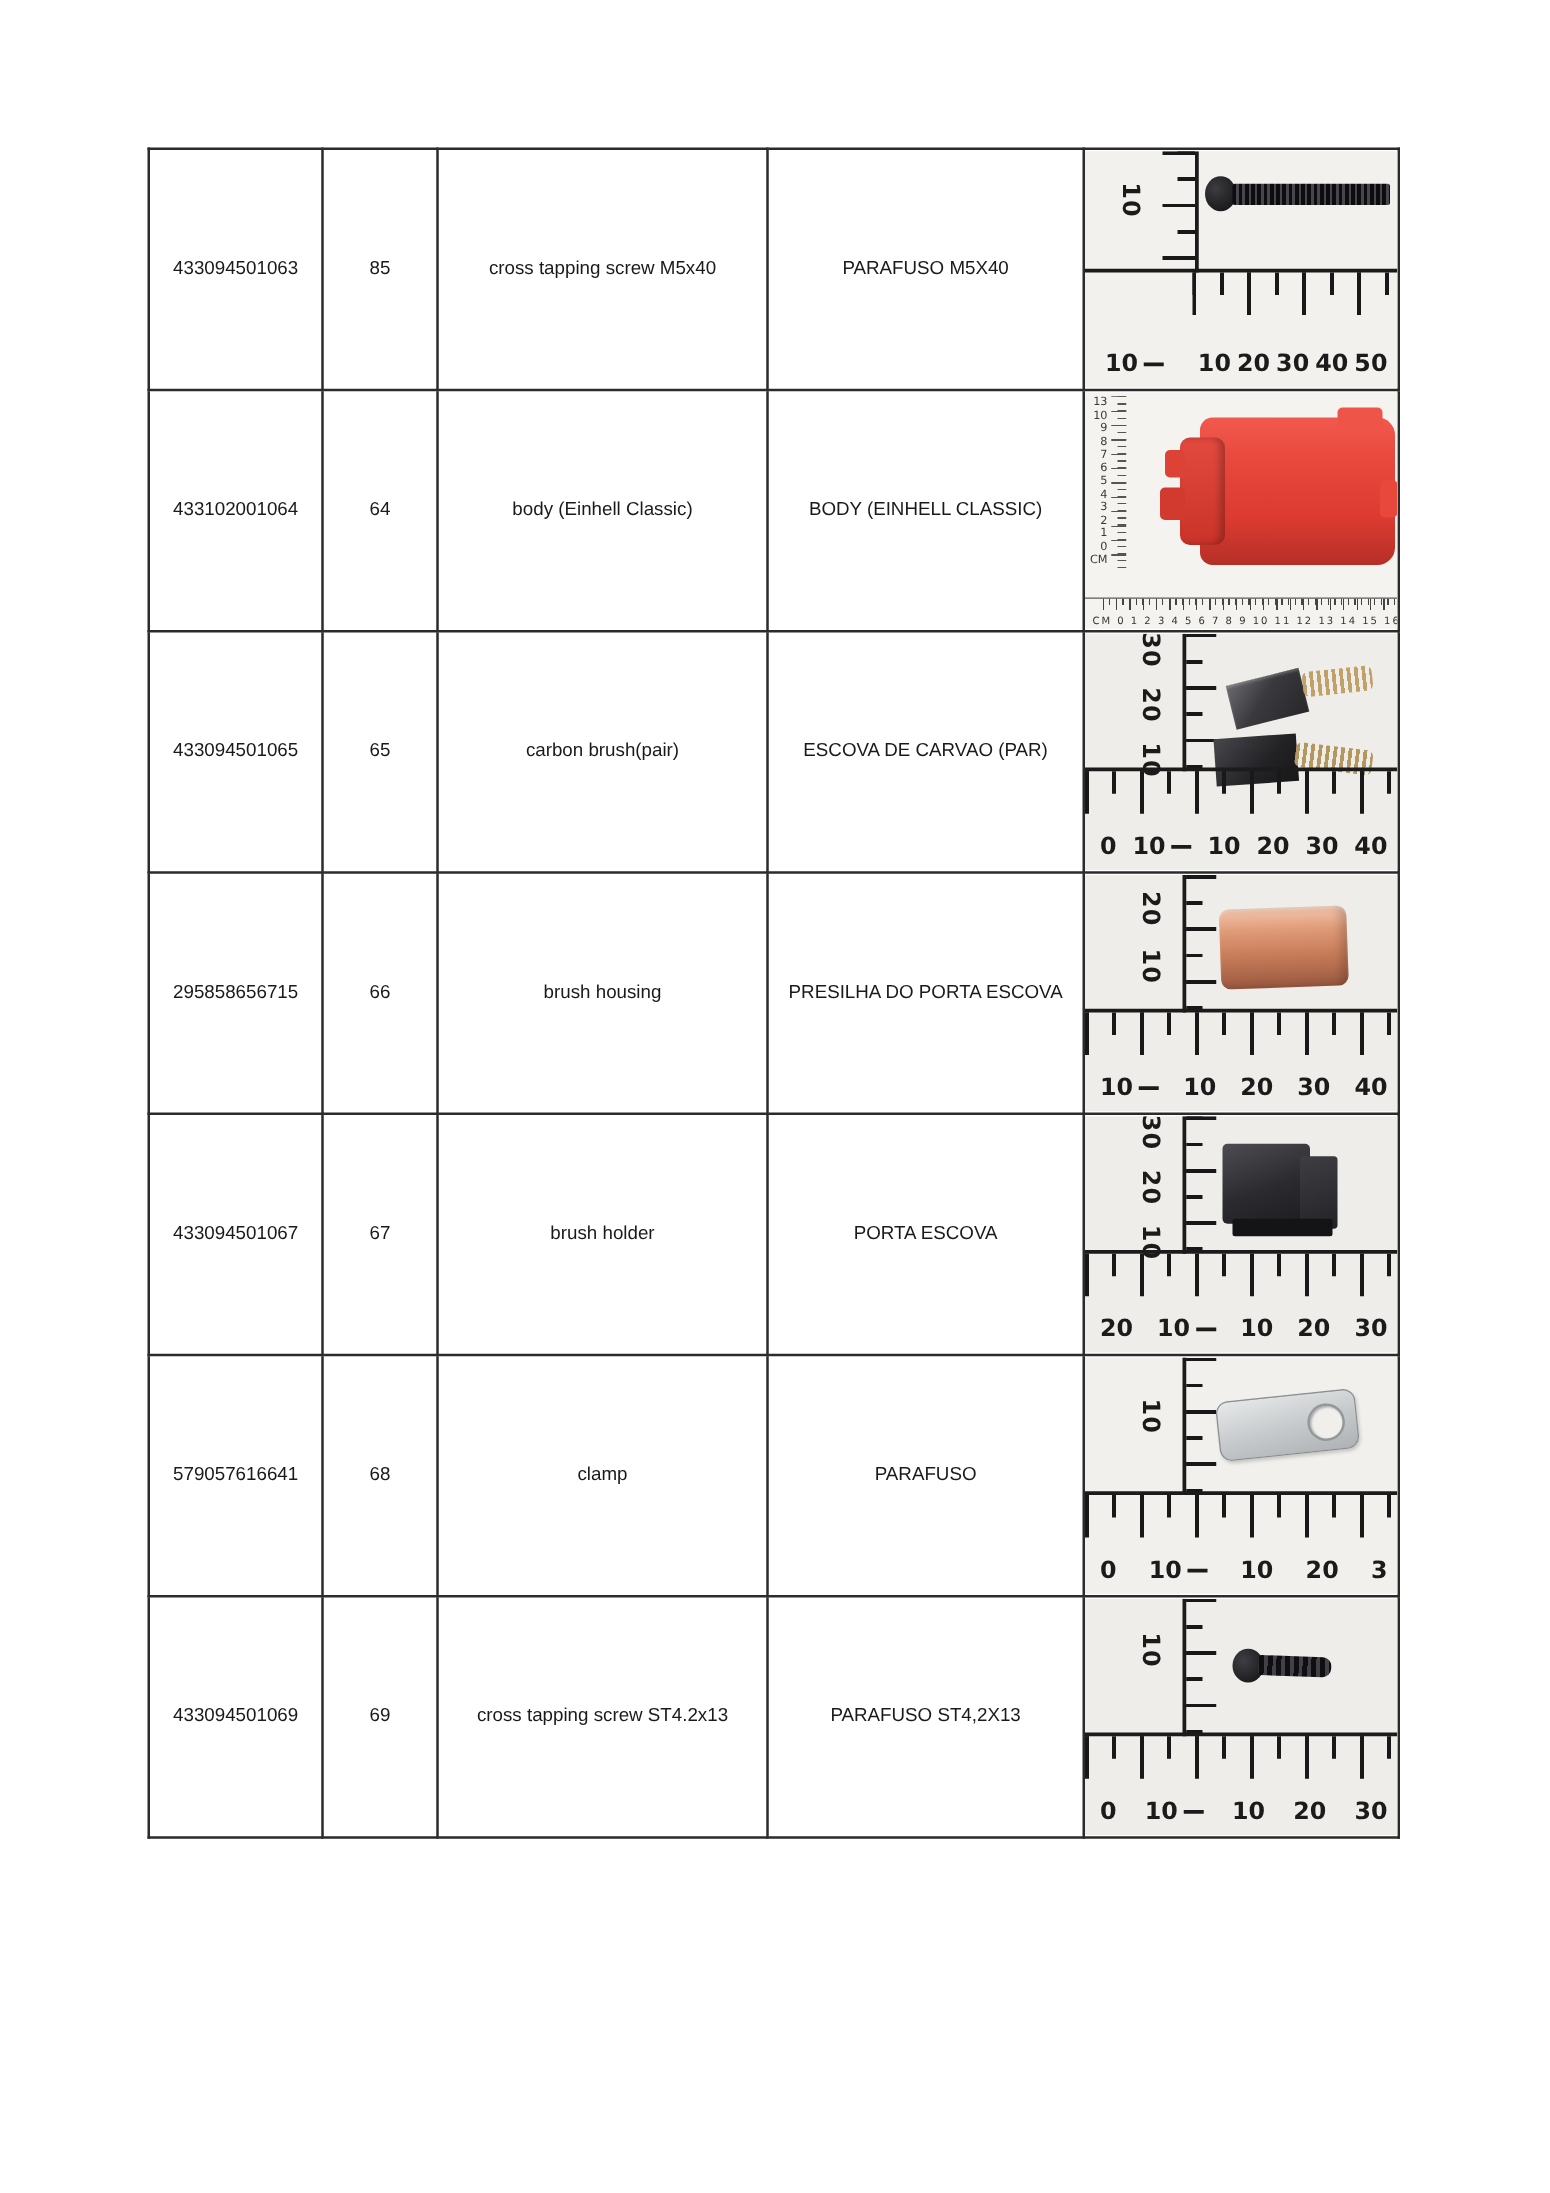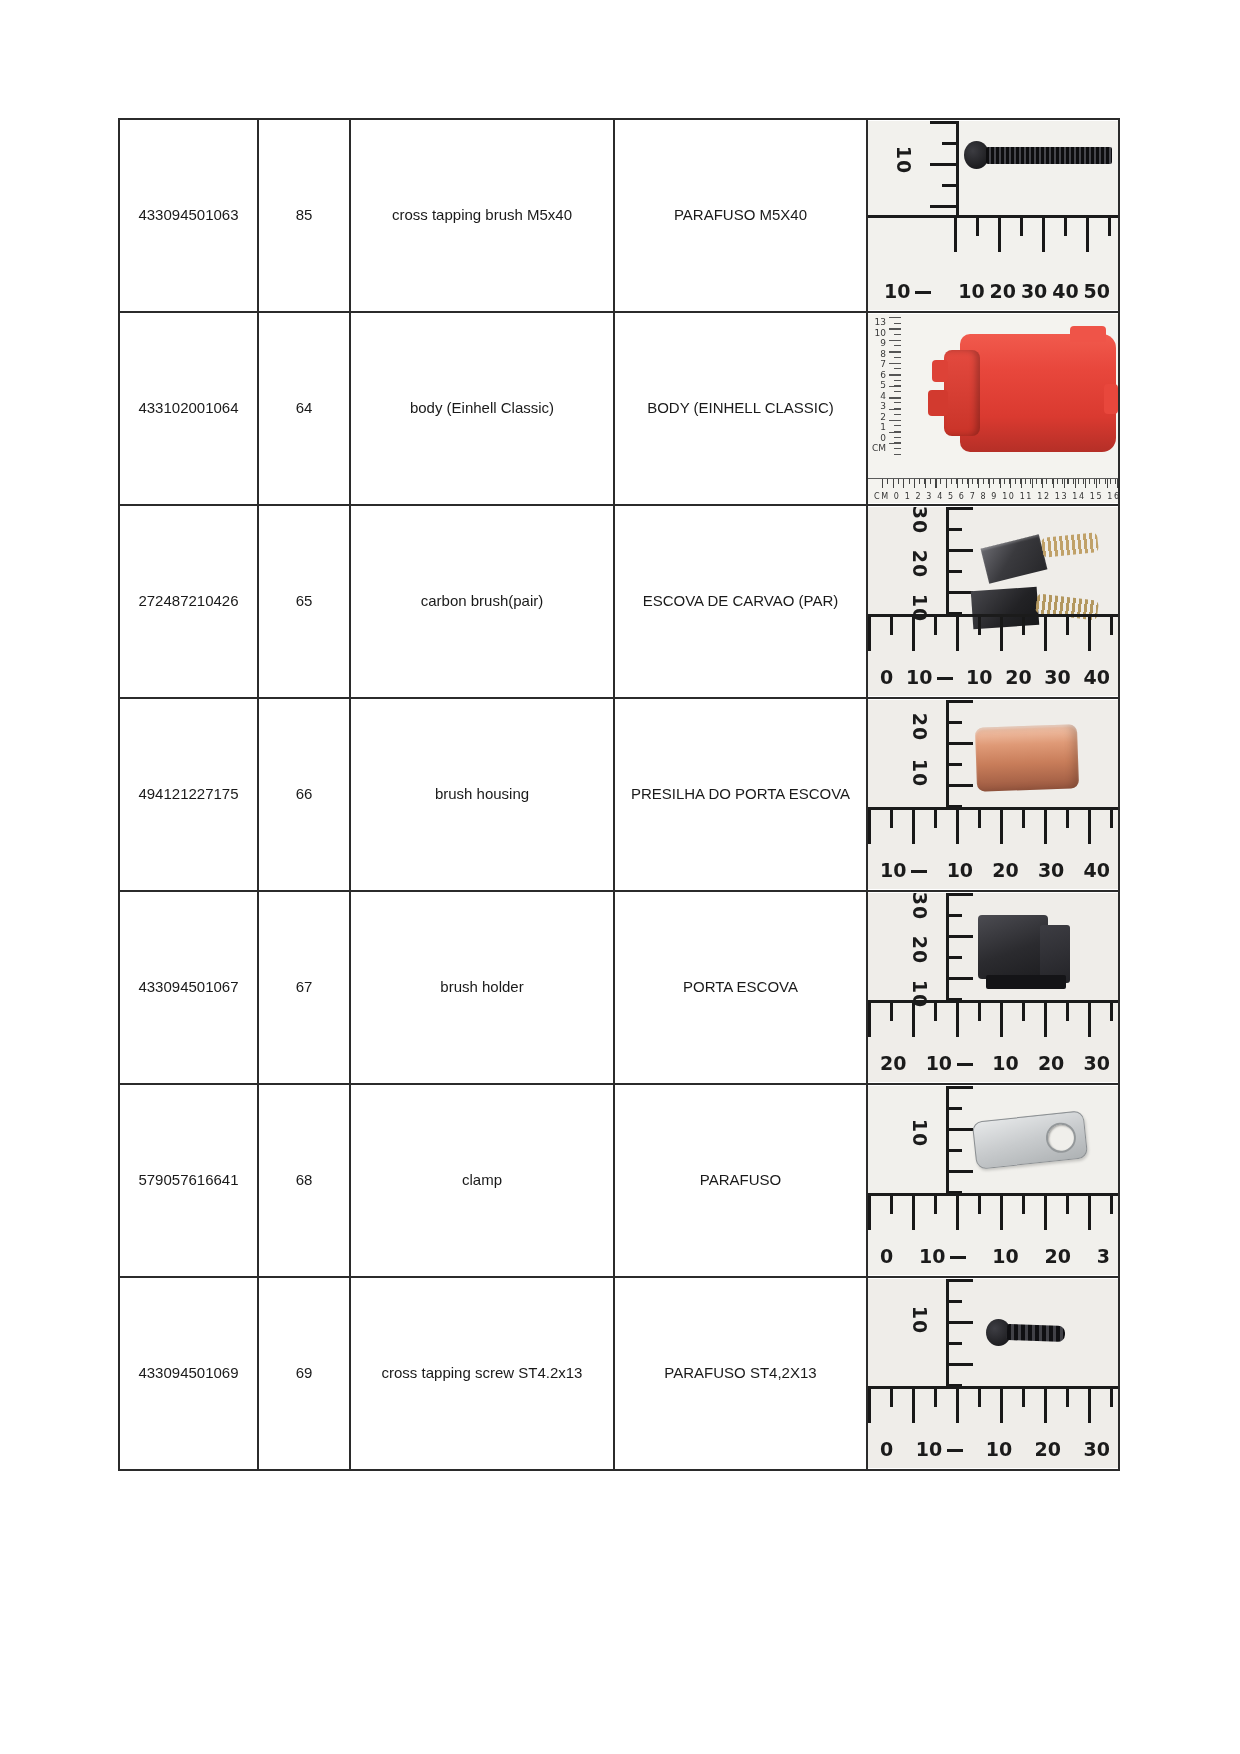--- a/index.html
+++ b/index.html
@@ -124,21 +124,21 @@
 </head>
 <body>
 
 <div class="page">
   <table class="parts">
     <tbody>
 
       <tr>
         <td class="c1"><span class="cell-text">433094501063</span></td>
         <td class="c2"><span class="cell-text">85</span></td>
-        <td class="c3"><span class="cell-text">cross tapping brush M5x40</span></td>
+        <td class="c3"><span class="cell-text">cross tapping screw M5x40</span></td>
         <td class="c4"><span class="cell-text">PARAFUSO M5X40</span></td>
         <td class="c5">
           <div class="photo p1">
             <div class="vruler"></div>
             <div class="vticks tleft"></div>
             <span class="vnum">10</span>
             <div class="obj-screw-long">
                 <i class="head"></i>
                 <i class="shaft"></i>
               </div>
@@ -190,21 +190,21 @@
             </div>
             <div class="hruler">
               <div class="hticks2"></div>
               <div class="hnums2">CM 0 1 2 3 4 5 6 7 8 9 10 11 12 13 14 15 16 17 18 19 20</div>
             </div>
           </div>
         </td>
       </tr>
 
       <tr>
-        <td class="c1"><span class="cell-text">272487210426</span></td>
+        <td class="c1"><span class="cell-text">433094501065</span></td>
         <td class="c2"><span class="cell-text">65</span></td>
         <td class="c3"><span class="cell-text">carbon brush(pair)</span></td>
         <td class="c4"><span class="cell-text">ESCOVA DE CARVAO (PAR)</span></td>
         <td class="c5">
           <div class="photo pstd">
             <div class="vruler"></div>
             <div class="vticks tright"></div>
             <span class="vnum" style="top:2px">30</span>
             <span class="vnum" style="top:46px">20</span>
             <span class="vnum" style="top:90px">10</span>
@@ -221,21 +221,21 @@
                 <span>20</span>
                 <span>30</span>
                 <span>40</span>
               </div>
             </div>
           </div>
         </td>
       </tr>
 
       <tr>
-        <td class="c1"><span class="cell-text">494121227175</span></td>
+        <td class="c1"><span class="cell-text">295858656715</span></td>
         <td class="c2"><span class="cell-text">66</span></td>
         <td class="c3"><span class="cell-text">brush housing</span></td>
         <td class="c4"><span class="cell-text">PRESILHA DO PORTA ESCOVA</span></td>
         <td class="c5">
           <div class="photo pstd">
             <div class="vruler"></div>
             <div class="vticks tright"></div>
             <span class="vnum" style="top:16px">20</span>
             <span class="vnum" style="top:62px">10</span>
             <div class="obj-copper"></div>

